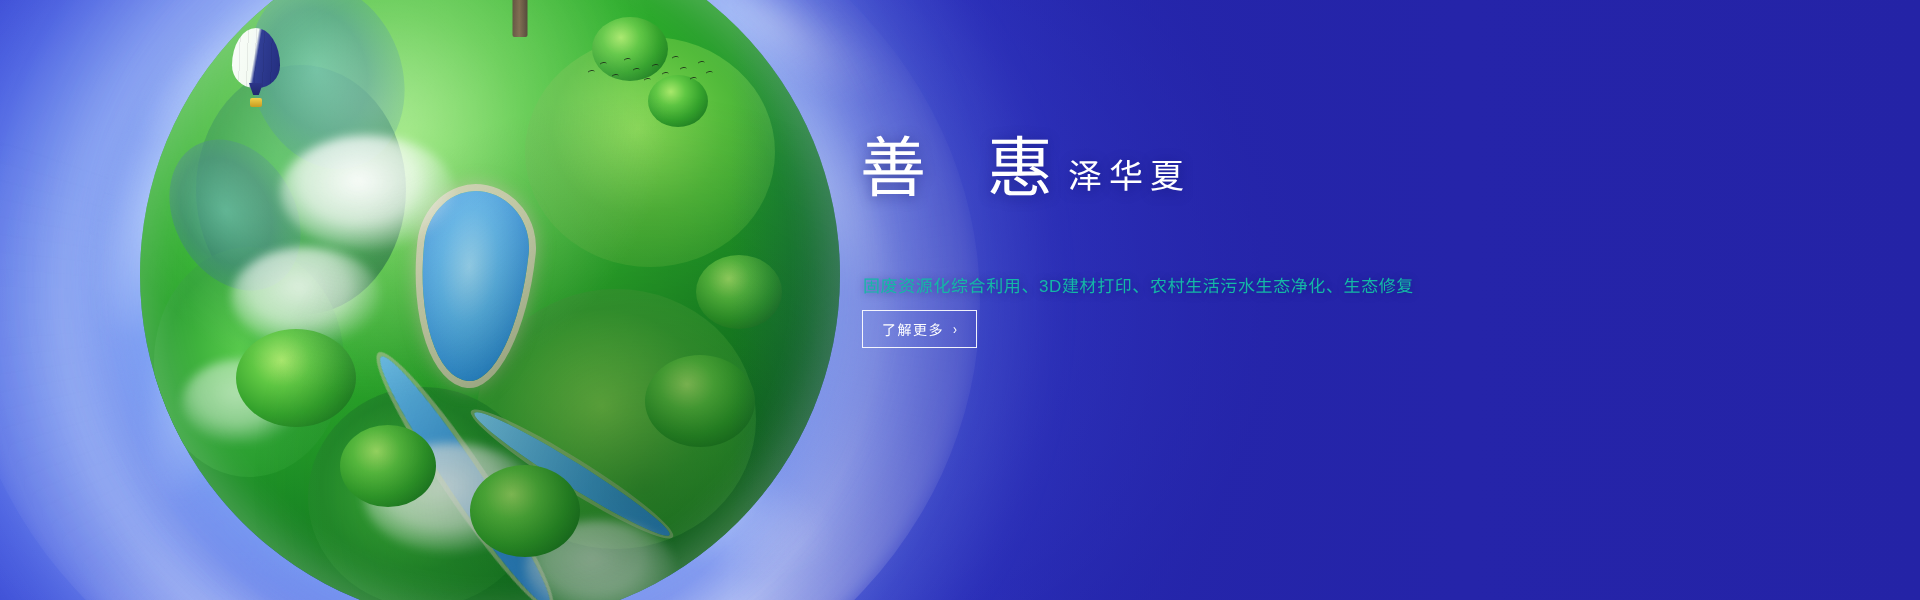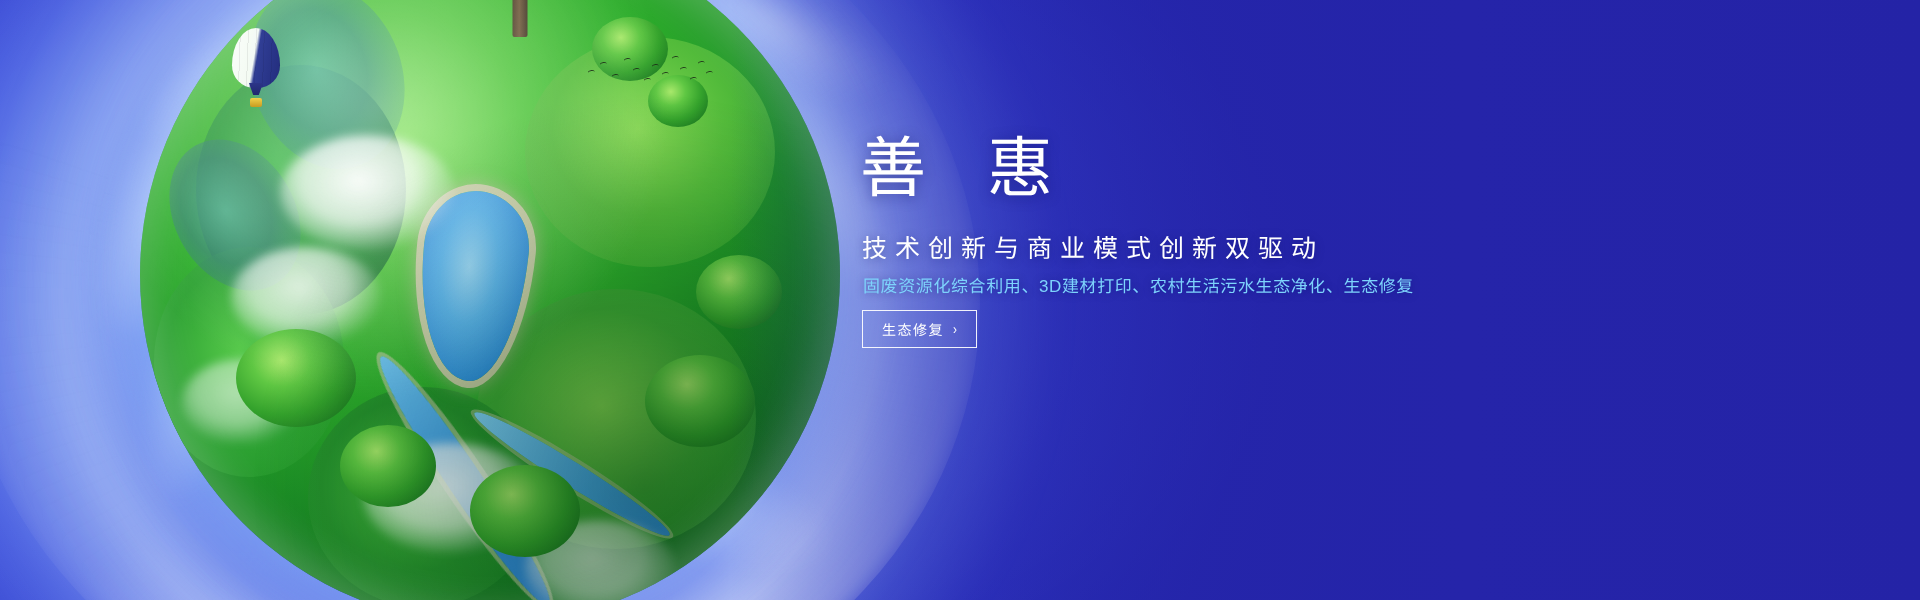--- a/index.html
+++ b/index.html
@@ -209,21 +209,21 @@
   .subtitle{
     position:absolute;left:2px;top:228px;
     color:#ffffff;
     font-size:25px;
     letter-spacing:8px;
     white-space:nowrap;
     text-shadow:0 1px 10px rgba(10,14,90,.40);
   }
   .tagline{
     position:absolute;left:3px;top:272px;
-    color:#7dd3fc;
+    color:#14b8a6;
     font-size:17px;
     letter-spacing:.6px;
     white-space:nowrap;
     text-shadow:0 1px 8px rgba(10,14,90,.40);
   }
   .cta{
     position:absolute;left:2px;top:310px;
     display:inline-flex;align-items:center;justify-content:center;
     gap:9px;
     width:115px;height:38px;
@@ -334,25 +334,25 @@
   </div>
 
   <div class="bg-right-wash"></div>
 
   <div class="content">
 
     <div class="headline">
       <span class="h-big">善</span>
       <span class="h-gap"></span>
       <span class="h-big">惠</span>
+      <span class="h-small">泽华夏</span>
     </div>
 
-    <div class="subtitle">技术创新与商业模式创新双驱动</div>
 
     <div class="tagline">固废资源化综合利用、3D建材打印、农村生活污水生态净化、生态修复</div>
 
     <div class="cta" role="button" tabindex="0">
-      <span>生态修复</span>
+      <span>了解更多</span>
       <span class="chev">›</span>
     </div>
 
   </div>
 </div>
 
 </body></html>

